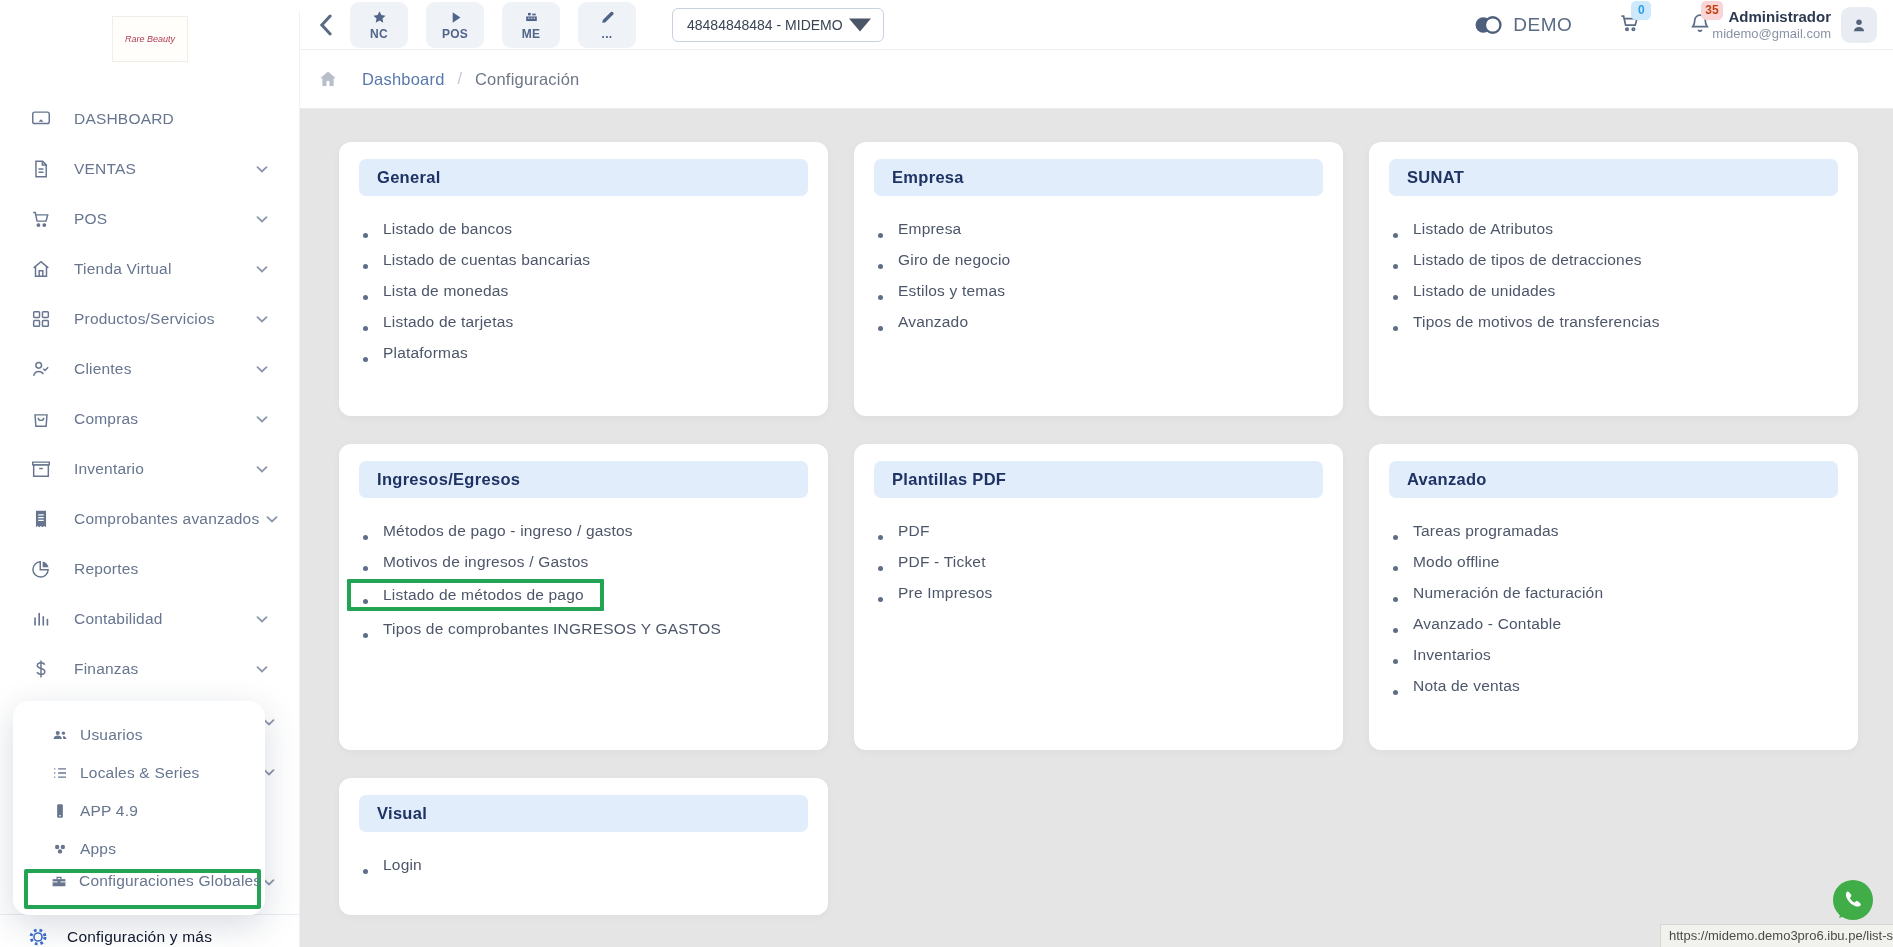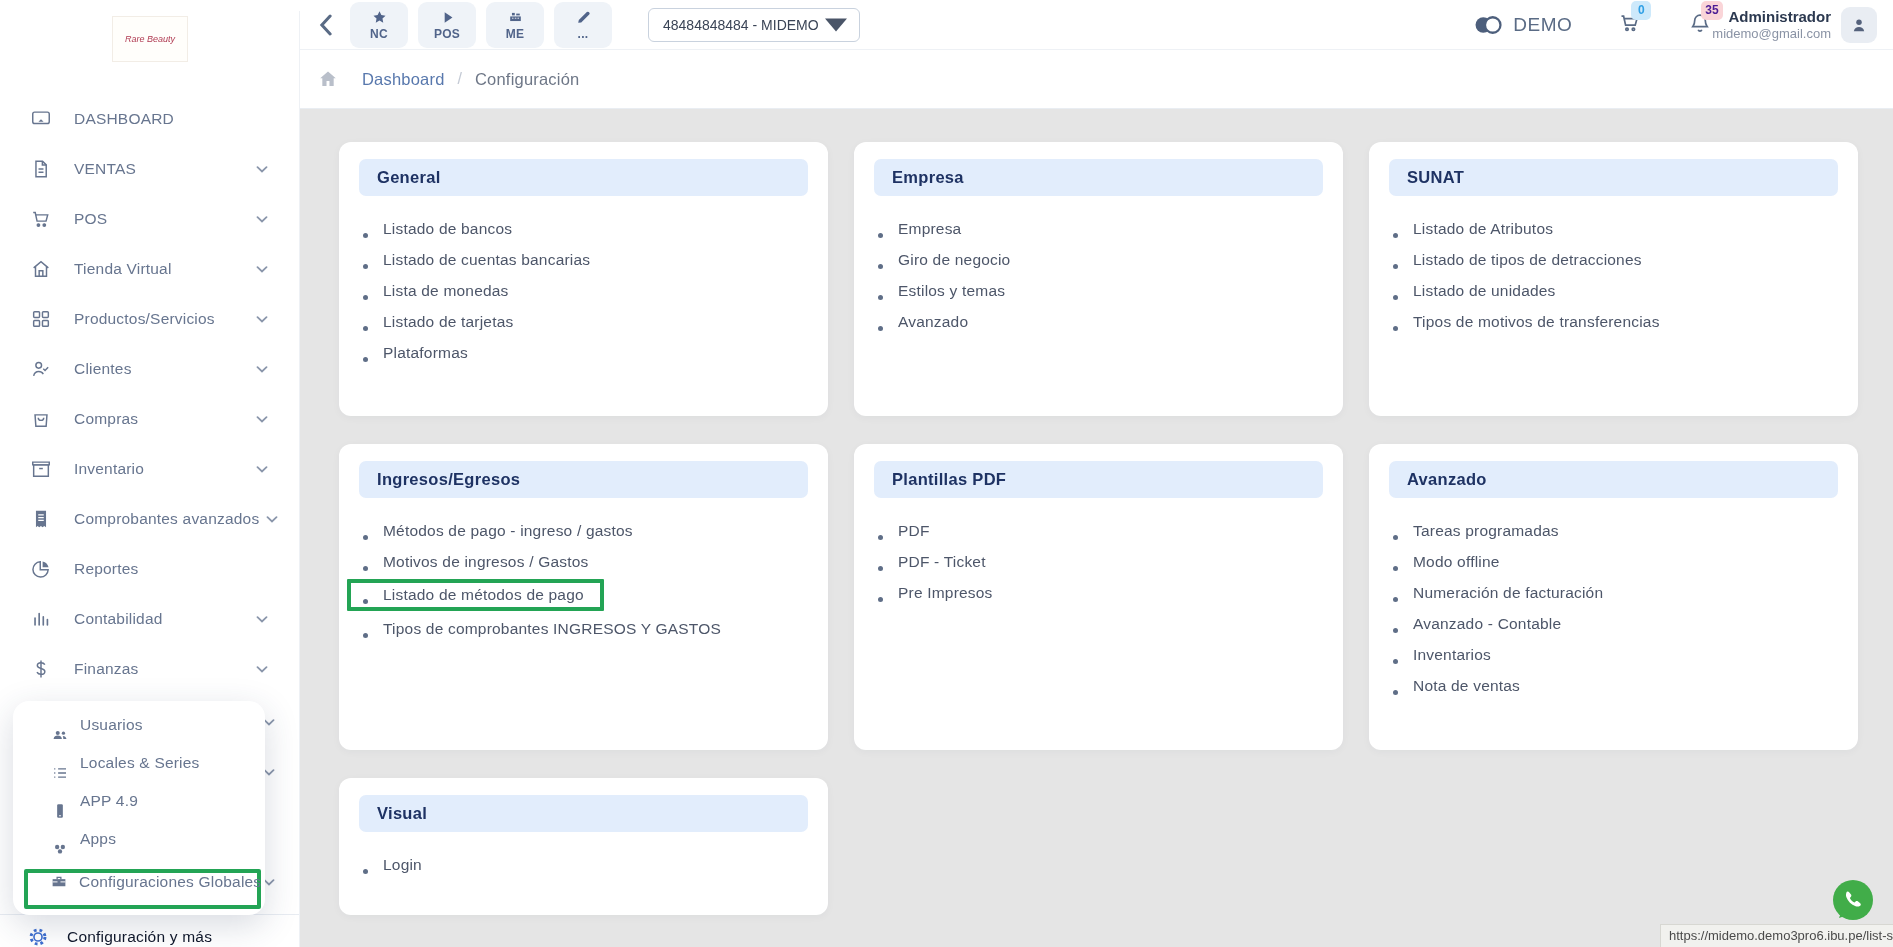--- a/index.html
+++ b/index.html
@@ -26,50 +26,50 @@
   .g1{top:708px}.g2{top:758px}.g3{top:868px}
   .side-footer{position:absolute;left:0;right:0;bottom:0;height:44px;background:#fff;
                border-top:1px solid #e8ecf2;display:flex;align-items:center;padding-left:27px;
                color:#0f172a;cursor:pointer;z-index:21}
   .side-footer .icon{color:#3e6fd0;margin-right:18px}
   .footer-label{font-size:15.5px;letter-spacing:.2px}
 
   
   .popup{position:absolute;left:13px;top:690px;width:252px;height:214px;background:#fff;
          border-radius:16px;box-shadow:0 10px 34px rgba(40,55,90,.18);z-index:30;padding-top:15px}
-  .popup-item{display:flex;height:38px;padding:0 10px 0 38px;color:#67758f;
+  .popup-item{display:flex;align-items:center;height:38px;padding:0 10px 0 38px;color:#67758f;
               font-size:15.5px;letter-spacing:.2px;cursor:pointer;white-space:nowrap}
   .popup-item .icon{margin-right:11px}
   .popup-item .icon svg{width:18px;height:18px}
   .popup-item.hl{margin:1px 4px 1px 11px;height:40px;border:4px solid #23a455;border-radius:2px;
                  padding:0 6px 16px 22px}
 
   
   .topbar{position:absolute;left:300px;top:0;right:0;height:50px;background:#fff;
           border-bottom:1px solid #eef1f5;display:flex;align-items:center;z-index:10}
   .back-btn{margin-left:15px;color:#5a6b85;cursor:pointer}
-  .tb-group{display:flex;gap:10px;margin-left:13px}
+  .tb-group{display:flex;gap:18px;margin-left:13px}
   .tb-btn{width:58px;height:46px;background:#eff3f8;border-radius:9px;display:flex;flex-direction:column;
           align-items:center;justify-content:center;color:#51648a;cursor:pointer}
   .tb-btn .icon svg{width:17px;height:17px}
   .tb-btn .lbl{font-size:12px;font-weight:bold;margin-top:1px;letter-spacing:.3px}
   .company-select{margin-left:36px;width:212px;height:34px;border:1px solid #c9d2de;border-radius:6px;
                   background:#fff;display:flex;align-items:center;padding:0 12px 0 14px;font-size:14px;
                   color:#3a4456;cursor:pointer}
   .company-select .caret{margin-left:auto}
   .tb-right{margin-left:auto;display:flex;align-items:center;margin-right:16px}
   .demo{display:flex;align-items:center;color:#5a6b85;font-size:19px;letter-spacing:.5px;cursor:pointer}
   .demo .icon{margin-right:8px;color:#4d5f7c}
   .demo .icon svg{width:34px;height:24px}
   .icon-badge-wrap{position:relative;margin-left:46px;color:#5a6b85;cursor:pointer}
   .icon-badge-wrap .icon svg{width:24px;height:24px}
   .badge{position:absolute;top:-10px;left:13px;min-width:20px;height:19px;border-radius:5px;
          font-size:12px;font-weight:bold;display:flex;align-items:center;justify-content:center;padding:0 4px}
   .badge.blue{background:#cde9fb;color:#2f9fe5}
-  .badge.red{background:#fad5d8;color:#4c1d95}
+  .badge.red{background:#fad5d8;color:#c2410c}
   .user-block{text-align:right;cursor:pointer}
   .user-name{font-size:15px;font-weight:bold;color:#2c3950}
   .user-email{font-size:13px;color:#8a93a5;margin-top:1px}
   .avatar{margin-left:10px;width:36px;height:36px;border-radius:9px;background:#e9edf3;display:flex;
           align-items:center;justify-content:center;color:#55627c;cursor:pointer}
   .avatar .icon svg{width:20px;height:20px}
 
   
   .crumb-row{position:absolute;left:300px;top:50px;right:0;height:59px;background:#fff;
              border-bottom:1px solid #e9edf2;display:flex;align-items:center;padding-left:17px;z-index:9}

